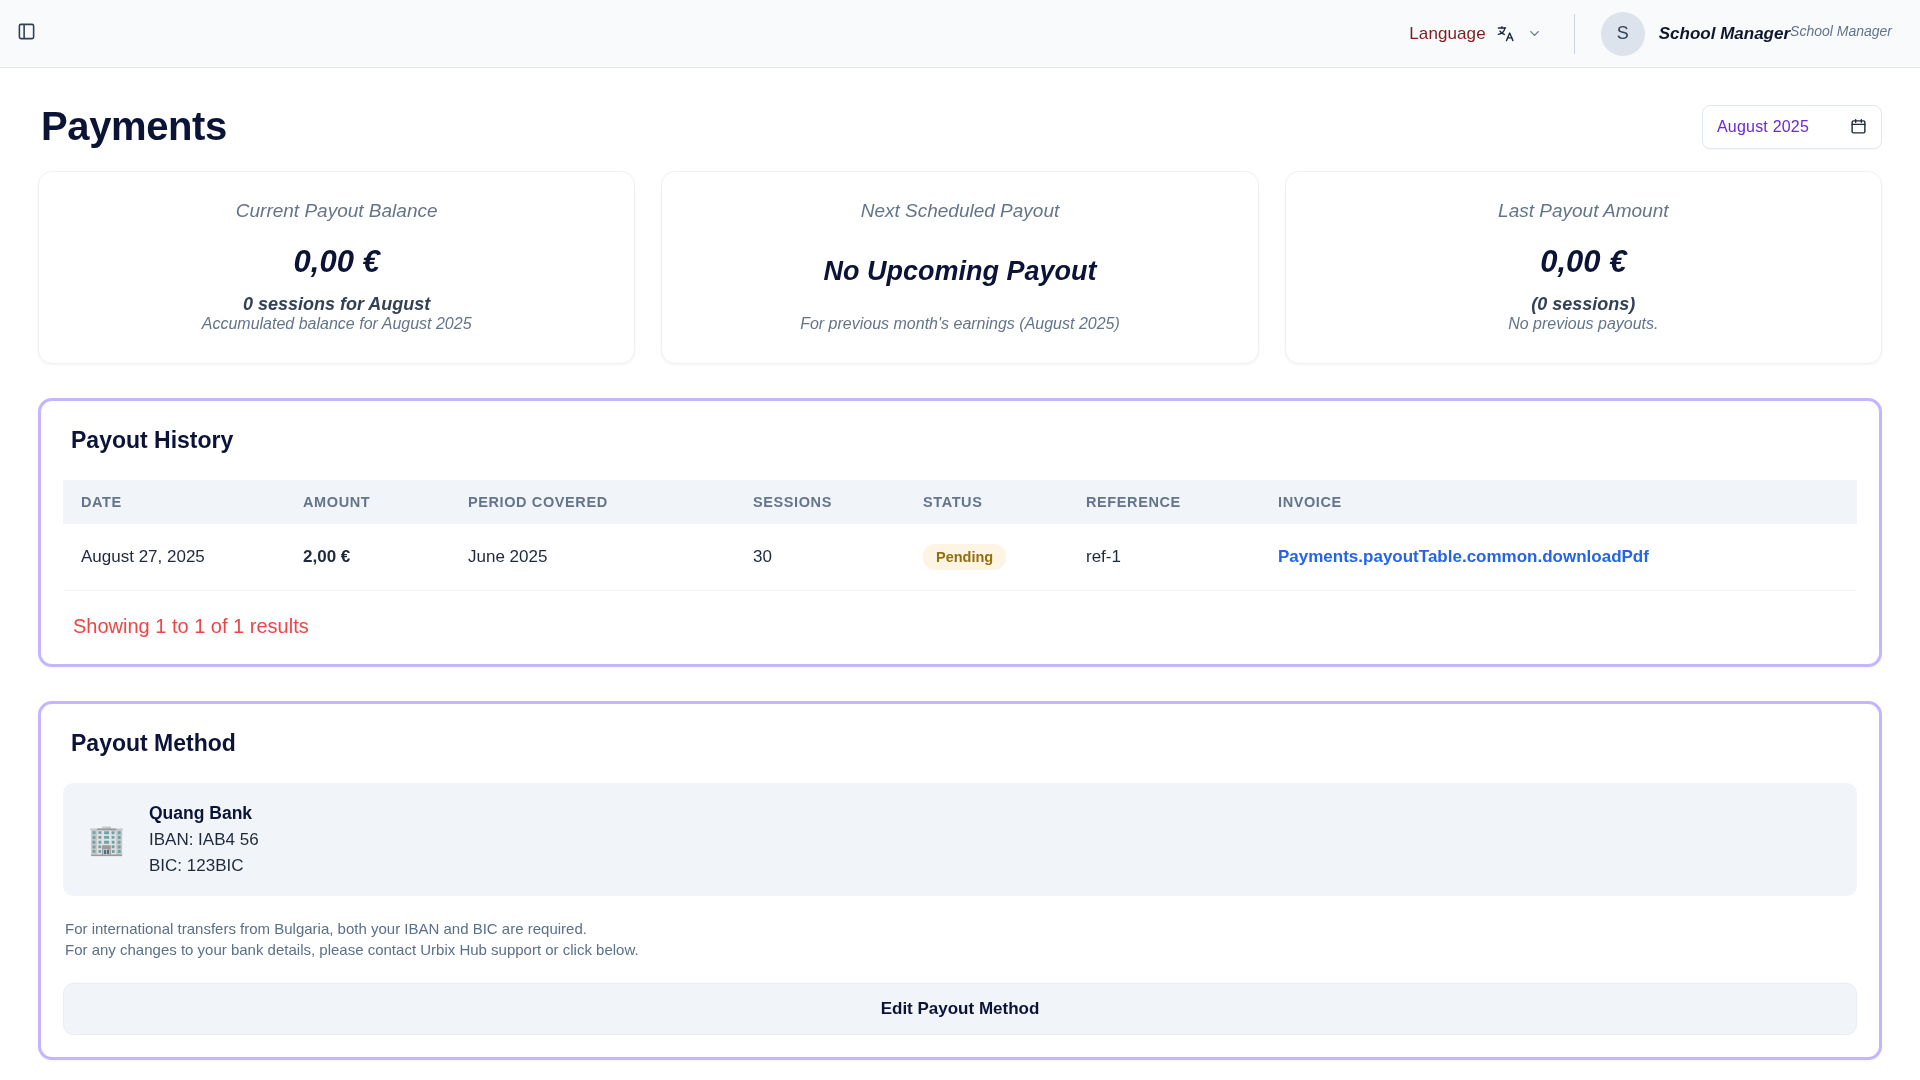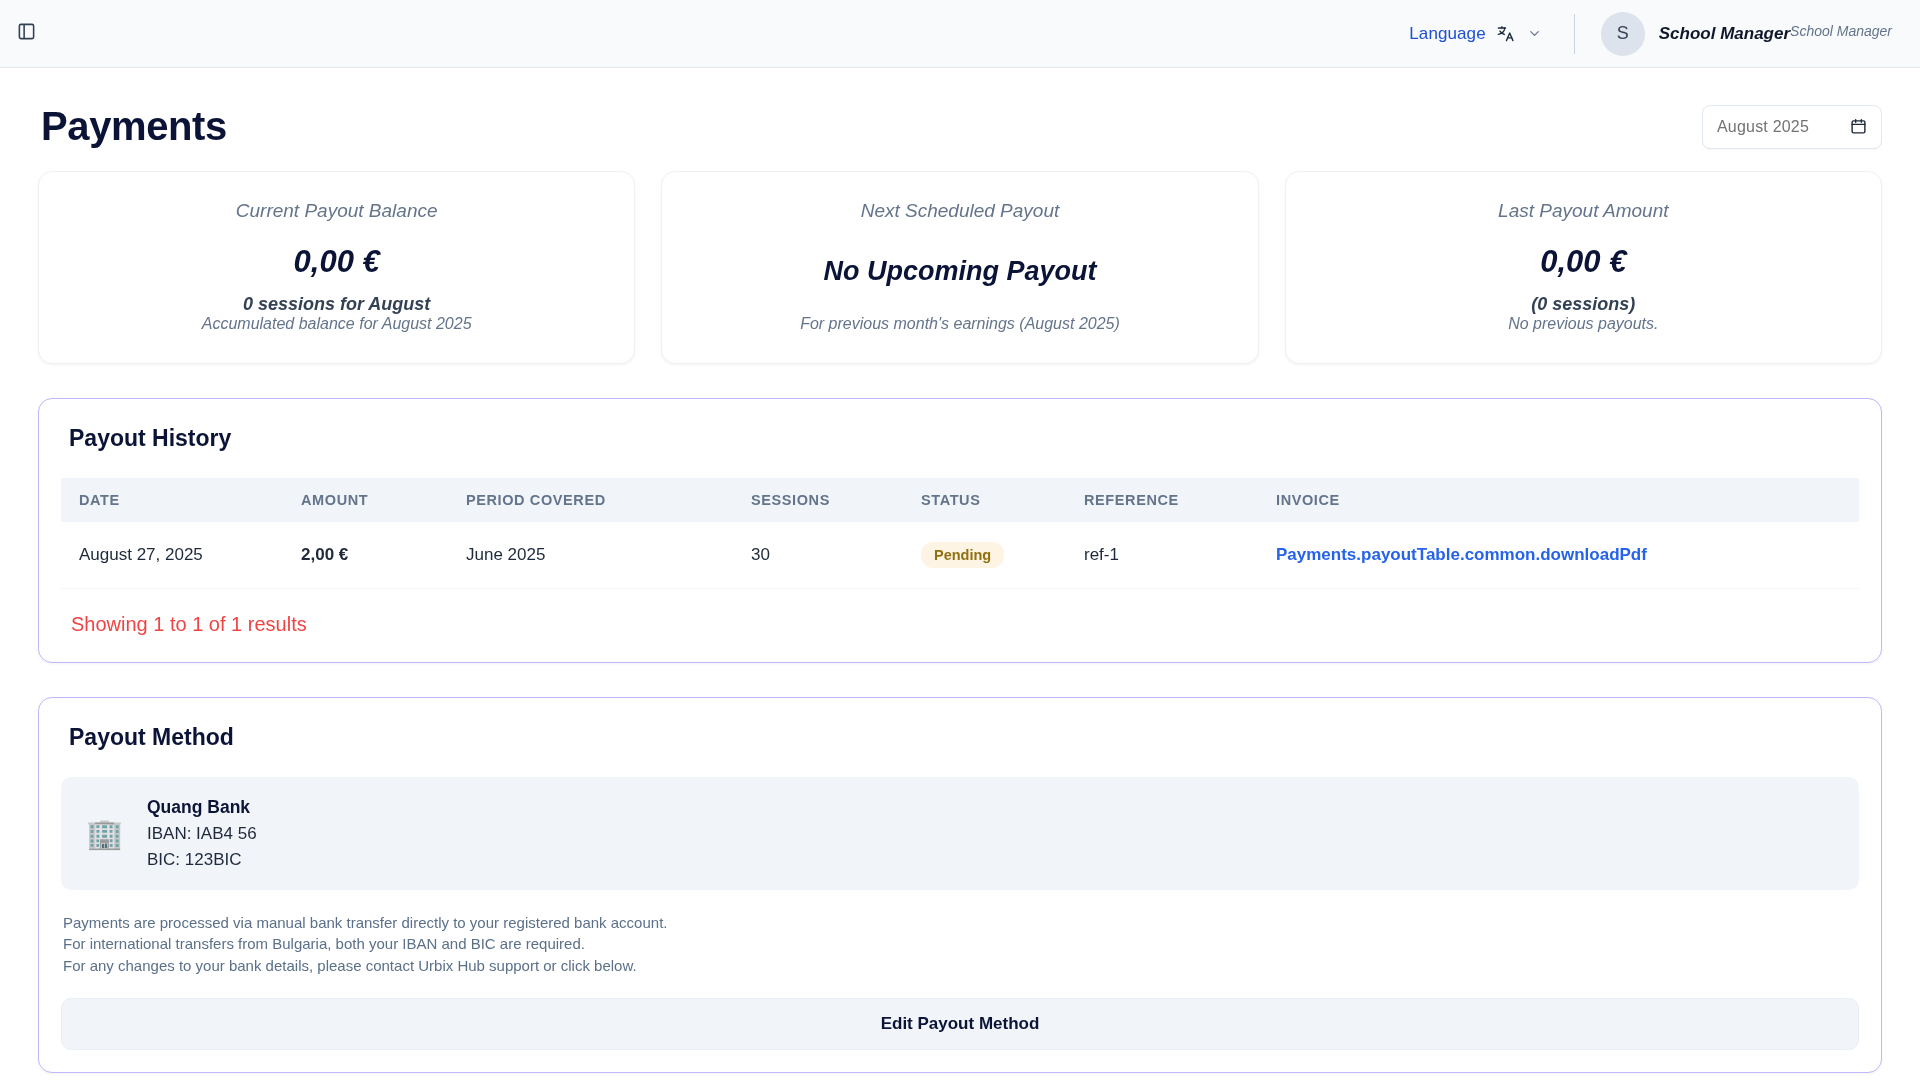--- a/index.html
+++ b/index.html
@@ -49,21 +49,21 @@
   .lang-select {
     display: flex;
     align-items: center;
     gap: 10px;
     padding: 6px 10px;
     border-radius: 6px;
     cursor: pointer;
     color: #334155;
     font-size: 17px;
   }
-  .lang-label { font-size: 17px; color: #1d4ed8; letter-spacing: .1px; }
+  .lang-label { font-size: 17px; color: #7f1d1d; letter-spacing: .1px; }
   .translate-icon { display: flex; align-items: center; color: #1e293b; }
   .chev { display: flex; align-items: center; color: #64748b; margin-left: 2px; }
 
   .vdivider {
     width: 1px;
     height: 40px;
     background: #cbd5e1;
     margin: 0 26px 0 22px;
   }
 
@@ -112,21 +112,21 @@
     margin-left: auto;
     width: 180px;
     height: 44px;
     border: 1px solid #e2e8f0;
     border-radius: 8px;
     background: #ffffff;
     display: flex;
     align-items: center;
     padding: 0 14px;
     font-size: 16px;
-    color: #737373;
+    color: #6d28d9;
     cursor: pointer;
     box-shadow: 0 1px 1px rgba(15,23,42,.03);
   }
   .month-picker .mp-value { letter-spacing: .2px; }
   .month-picker .cal-icon { margin-left: auto; display: flex; align-items: center; color: #1e293b; }
 
   
   .stats {
     display: grid;
     grid-template-columns: repeat(3, 1fr);
@@ -166,21 +166,21 @@
   .stat-note {
     font-size: 16px;
     color: #64748b;
     margin-top: auto;
   }
 
   
   .panel {
     margin-top: 34px;
     background: #ffffff;
-    border: 1px solid #c4b5fd;
+    border: 3px solid #c4b5fd;
     border-radius: 14px;
     box-shadow: 0 1px 3px rgba(15,23,42,.05);
     padding: 26px 22px 22px;
   }
   .panel-title {
     font-size: 23px;
     font-weight: 700;
     color: #0b1437;
     padding: 0 6px 0 8px;
   }
@@ -416,21 +416,20 @@
     <div class="bank-box">
       <div class="bank-icon">🏢</div>
       <div class="bank-lines">
         <span class="bank-name">Quang Bank</span>
         <span class="bank-iban">IBAN: IAB4 56</span>
         <span class="bank-bic">BIC: 123BIC</span>
       </div>
     </div>
 
     <div class="disclaimer">
-      <div>Payments are processed via manual bank transfer directly to your registered bank account.</div>
       <div>For international transfers from Bulgaria, both your IBAN and BIC are required.</div>
       <div>For any changes to your bank details, please contact Urbix Hub support or click below.</div>
     </div>
 
     <button class="edit-btn">Edit Payout Method</button>
   </div>
 
 </div>
 
 </body></html>

